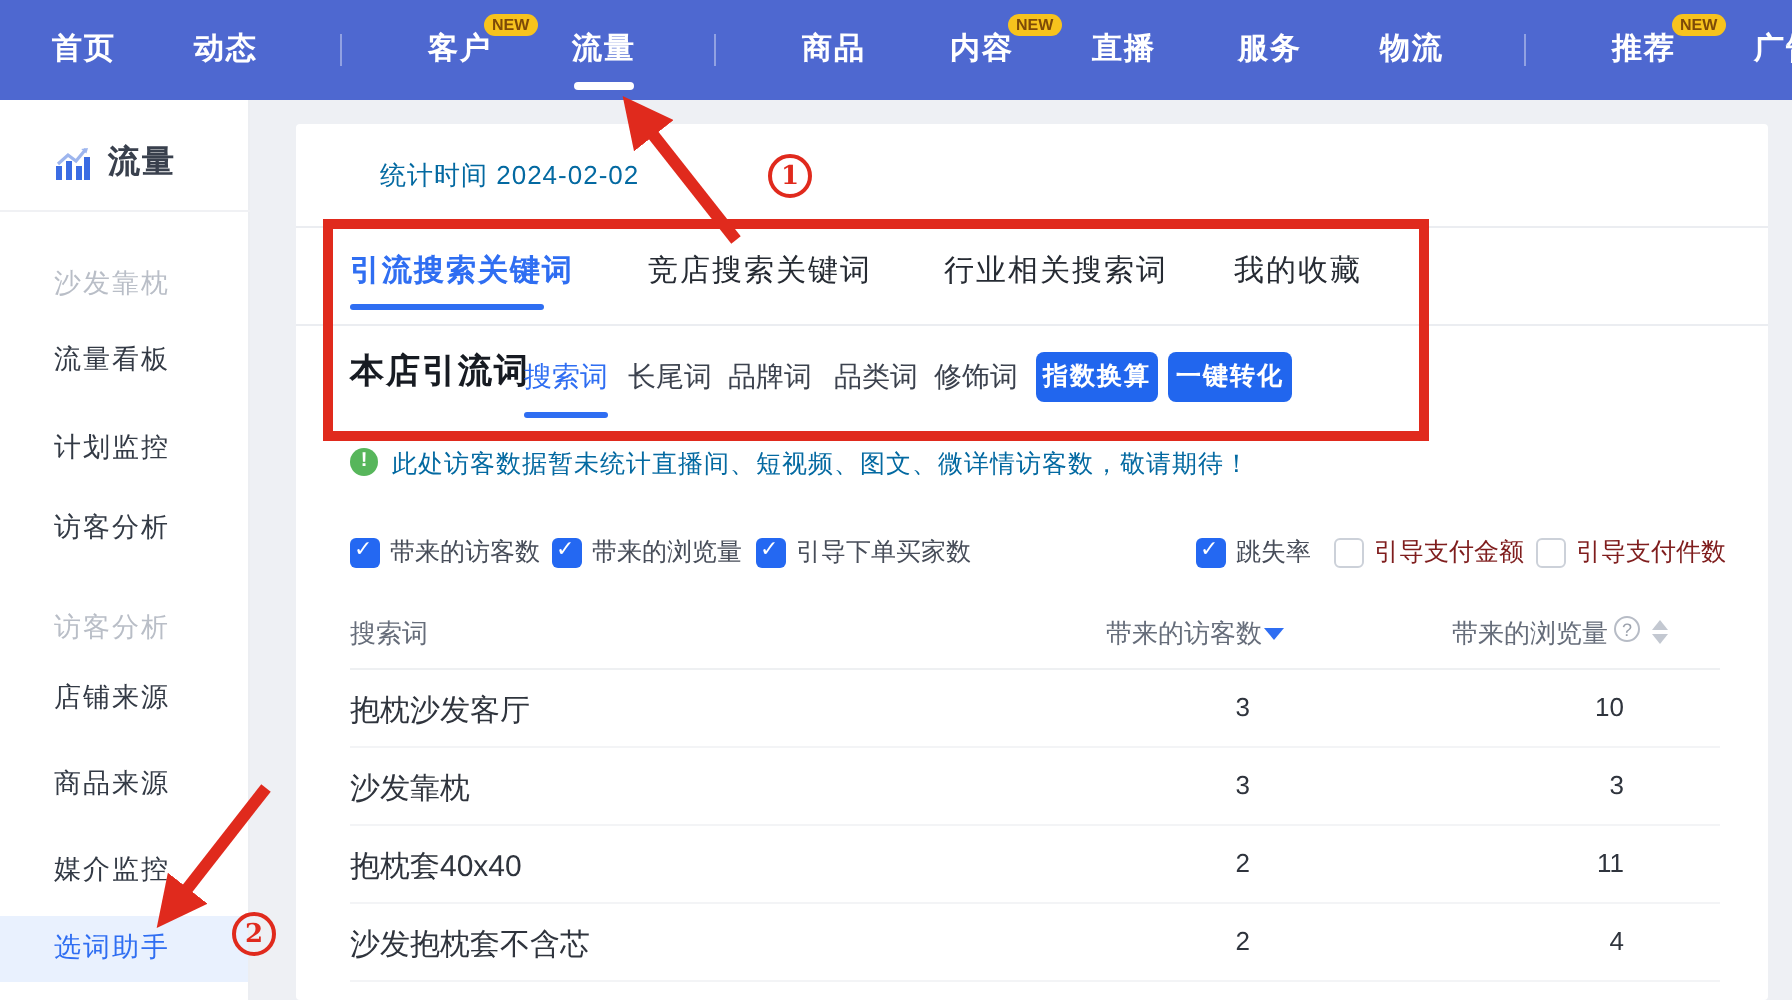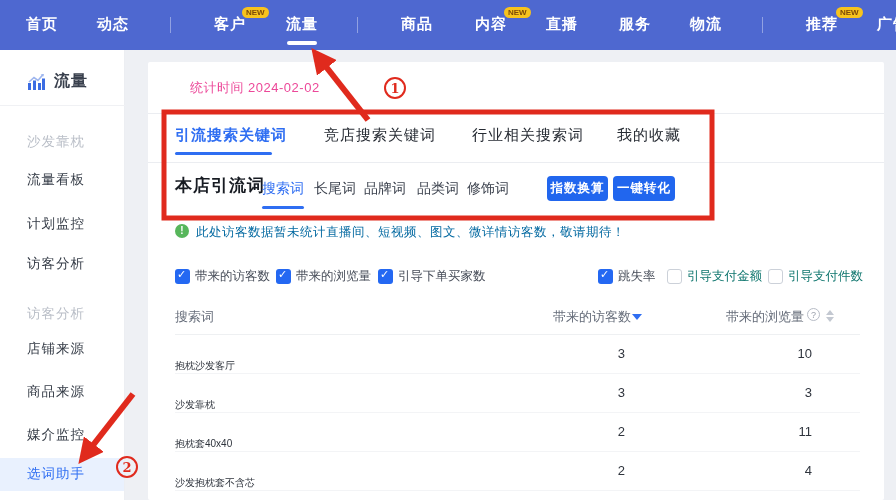--- a/index.html
+++ b/index.html
@@ -16,54 +16,54 @@
   .sidebar{position:absolute;left:0;top:50px;width:125px;height:450px;background:#fff;border-right:1px solid #eceef2;box-sizing:border-box;}
   .side-header{position:absolute;left:26px;top:21px;display:flex;align-items:center;gap:8px;}
   .side-title{font-size:16px;font-weight:700;color:#39404d;letter-spacing:1px;}
   .side-divider{position:absolute;left:0;top:55px;width:125px;height:1px;background:#f0f1f4;}
   .side-item{position:absolute;left:27px;font-size:13.5px;color:#333a45;letter-spacing:1px;cursor:pointer;white-space:nowrap;}
   .side-item.section{color:#b9bec7;cursor:default;}
   .side-active-bg{position:absolute;left:0;top:408px;width:124px;height:33px;background:#e9f1fe;}
   .side-item.active{color:#2f6ef2;}
   
   .card{position:absolute;left:148px;top:62px;width:736px;height:438px;background:#fff;border-radius:2px;}
-  .stats-time{position:absolute;left:42px;top:17px;font-size:13px;color:#ec4899;letter-spacing:.5px;text-align:right;}
+  .stats-time{position:absolute;left:42px;top:17px;font-size:13px;color:#0369a1;letter-spacing:.5px;text-align:right;}
   .hdiv{position:absolute;left:0;width:736px;height:1px;background:#ebedf1;}
   .ptab{position:absolute;top:64px;font-size:15px;color:#262b33;font-weight:500;letter-spacing:1px;cursor:pointer;white-space:nowrap;}
   .ptab.active{color:#2f6ef2;font-weight:600;}
   .ptab-underline{position:absolute;left:27px;top:90px;width:97px;height:3px;background:#2f6ef2;border-radius:2px;}
   .sec-title{position:absolute;left:27px;top:112px;font-size:17px;font-weight:700;color:#171b22;letter-spacing:1px;}
   .wtab{position:absolute;top:118px;font-size:14px;color:#3c424e;cursor:pointer;white-space:nowrap;}
   .wtab.active{color:#2f6ef2;}
   .wtab-underline{position:absolute;left:114px;top:144px;width:42px;height:3px;background:#2f6ef2;border-radius:2px;}
   .btn{position:absolute;top:114px;height:25px;background:#2166ee;border-radius:4px;color:#fff;font-size:12.5px;
-       display:flex;align-items:center;justify-content:center;font-weight:600;cursor:pointer;letter-spacing:1px;margin-left:29px;}
+       display:flex;align-items:center;justify-content:center;font-weight:600;cursor:pointer;letter-spacing:1px;}
   .notice-icon{position:absolute;left:27px;top:162px;width:14px;height:14px;border-radius:50%;background:#57b65b;
                color:#fff;font-size:10px;font-weight:700;text-align:center;line-height:14px;}
   .notice-text{position:absolute;left:48px;top:162px;font-size:12.5px;color:#0369a1;letter-spacing:.5px;}
   
   .filter{position:absolute;top:206px;display:flex;align-items:center;gap:5px;cursor:pointer;}
   .cb{width:15px;height:15px;border-radius:3px;box-sizing:border-box;flex:none;position:relative;}
   .cb.on{background:#2468f2;}
   .cb.on::after{content:"\2713";position:absolute;left:2px;top:-1px;color:#fff;font-size:11px;font-weight:700;}
   .cb.off{background:#fff;border:1px solid #ccd1d9;}
   .flabel{font-size:12.5px;color:#474d59;white-space:nowrap;}
-  .cb.off + .flabel{color:#0f766e;}
+  .cb.off + .flabel{color:#7f1d1d;}
   
   .th{position:absolute;top:246px;font-size:13px;color:#666d7a;white-space:nowrap;}
   .sort-desc{position:absolute;left:484px;top:252px;width:0;height:0;border-left:5px solid transparent;
              border-right:5px solid transparent;border-top:6px solid #2f6ef2;}
   .help{position:absolute;left:659px;top:246px;width:13px;height:13px;border:1px solid #b7bcc6;border-radius:50%;
         color:#9aa0ab;font-size:9px;text-align:center;line-height:12px;box-sizing:border-box;}
   .carets{position:absolute;left:678px;top:248px;display:flex;flex-direction:column;gap:2px;cursor:pointer;}
   .caret-up{width:0;height:0;border-left:4px solid transparent;border-right:4px solid transparent;border-bottom:5px solid #c3c8d1;}
   .caret-dn{width:0;height:0;border-left:4px solid transparent;border-right:4px solid transparent;border-top:5px solid #c3c8d1;}
   .th-border{position:absolute;left:27px;top:272px;width:685px;height:1px;background:#eef0f2;}
   .trow{position:absolute;left:27px;width:685px;height:39px;border-bottom:1px solid #f3f4f6;}
-  .td-k{position:absolute;left:0;top:12px;height:39px;line-height:39px;font-size:10px;color:#2f343d;white-space:nowrap;}
+  .td-k{position:absolute;left:0;top:2px;height:39px;line-height:39px;font-size:15px;color:#2f343d;white-space:nowrap;}
   .td-v{position:absolute;top:0;height:39px;line-height:39px;font-size:13px;color:#2f343d;text-align:right;width:70px;}
   .td-v.c2{left:380px;}
   .td-v.c3{left:567px;}
   
   .overlay{position:absolute;left:0;top:0;width:896px;height:500px;pointer-events:none;}
   .step{position:absolute;width:22px;height:22px;border:2px solid #e02a1d;border-radius:50%;color:#e02a1d;
         font-size:13px;line-height:20px;text-align:center;box-sizing:border-box;font-family:"DejaVu Serif",serif;font-weight:700;}
 </style>
 </head>
 <body>

